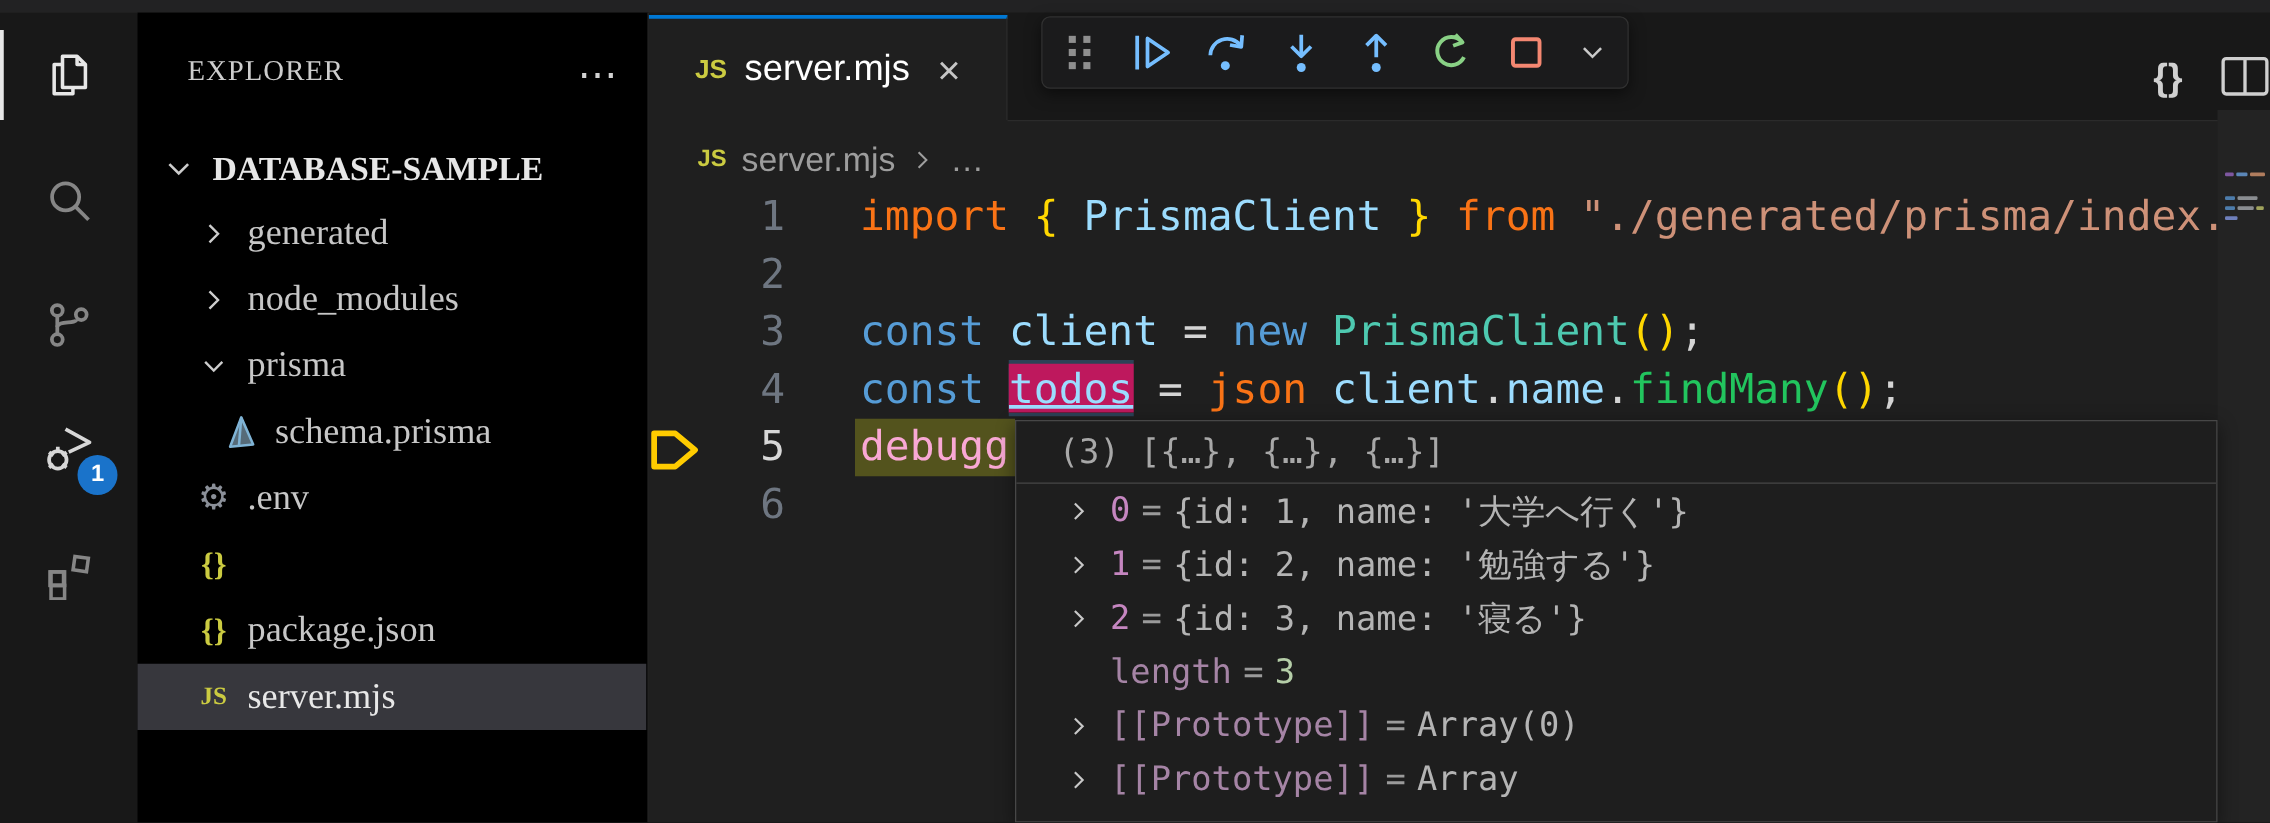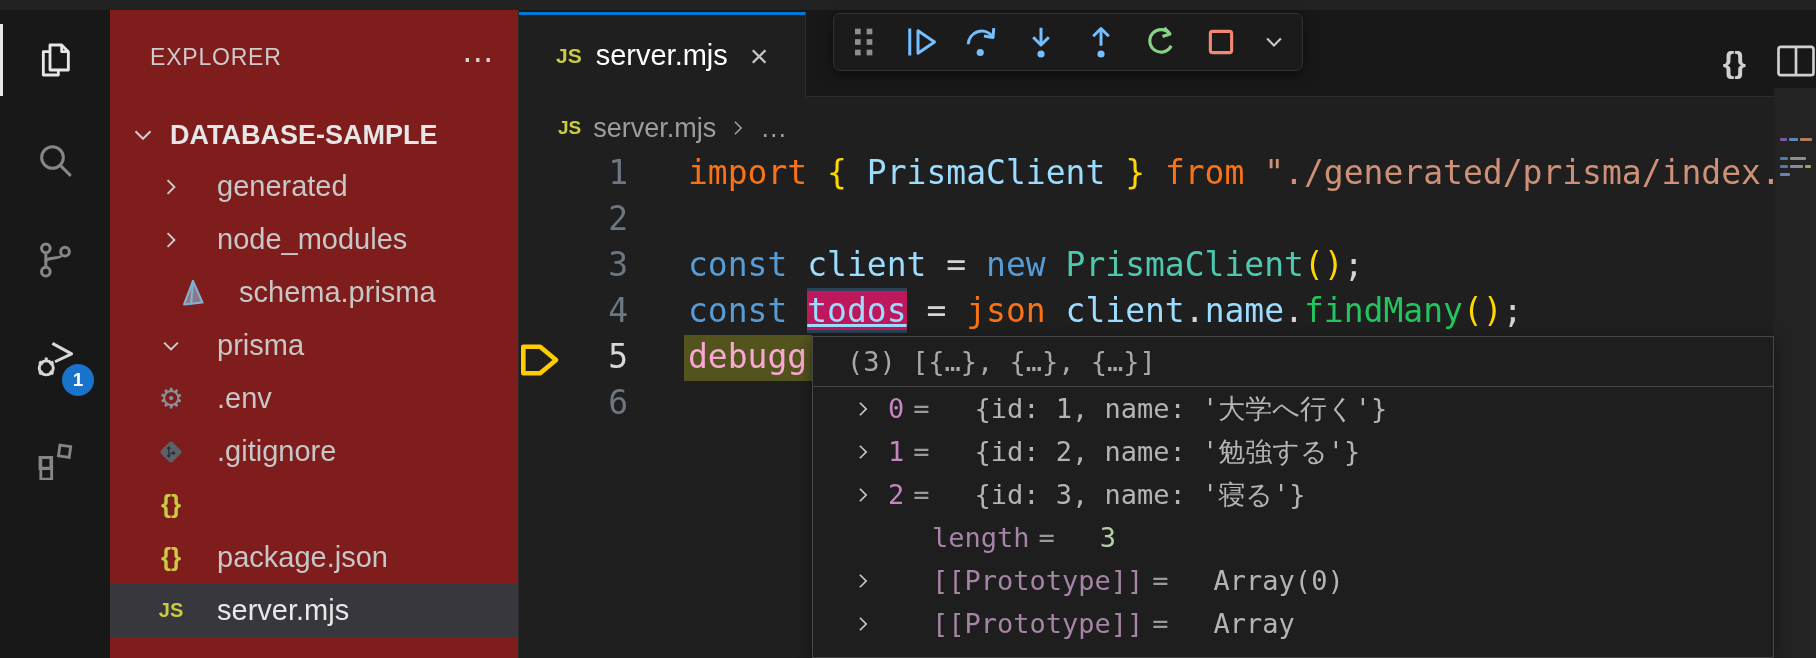--- a/index.html
+++ b/index.html
@@ -9,27 +9,27 @@
   .top-strip{position:absolute;left:0;top:0;width:1816px;height:10px;background:#222223;border-bottom:1px solid #2b2b2b;z-index:1;}
 
   
   .activity-bar{position:absolute;left:0;top:10px;bottom:0;width:110px;background:#181818;z-index:2;}
   .ab-item{position:relative;height:100px;display:flex;align-items:center;justify-content:center;cursor:pointer;}
   .ab-item svg{display:block;}
   .ab-item.active::before{content:"";position:absolute;left:0;top:14px;bottom:14px;width:3px;background:#e7e7e7;}
   .ab-badge{position:absolute;right:16px;bottom:14px;width:32px;height:32px;border-radius:50%;background:#1a73ca;color:#fff;font-size:19px;font-weight:bold;display:flex;align-items:center;justify-content:center;}
 
   
-  .sidebar{position:absolute;left:110px;top:10px;bottom:0;width:408px;background:#7f1d1d;border-right:1px solid #2b2b2b;z-index:2;}
+  .sidebar{position:absolute;left:110px;top:10px;bottom:0;width:408px;background:#000000;border-right:1px solid #2b2b2b;z-index:2;font-family:Liberation Serif, serif;}
   .sb-header{position:absolute;left:0;top:22px;right:0;height:50px;display:flex;align-items:center;padding-left:40px;}
   .sb-title{font-size:23px;letter-spacing:.8px;color:#cccccc;}
   .sb-more{position:absolute;right:22px;top:8px;font-size:32px;color:#d2d2d2;letter-spacing:2px;cursor:pointer;}
   .sb-root{position:absolute;left:0;top:100px;right:0;height:50px;display:flex;align-items:center;padding-left:16px;font-weight:bold;color:#e6e6e6;font-size:27px;cursor:pointer;}
   .tree{position:absolute;left:0;top:150px;right:1px;}
-  .trow{height:53px;display:flex;align-items:center;font-size:29px;color:#c7c7c7;cursor:pointer;padding-left:44px;gap:19px;}
+  .trow{height:53px;display:flex;align-items:center;font-size:29px;color:#c7c7c7;cursor:pointer;padding-left:44px;}
   .trow.nested{padding-left:66px;}
   .trow.selected{background:#37373d;color:#e8e8e8;}
   .tic{width:34px;height:34px;display:flex;align-items:center;justify-content:center;margin-right:10px;flex:0 0 34px;}
   .chev svg{display:block;}
   .js-badge{font-weight:bold;color:#cbcb41;font-size:20px;letter-spacing:0;}
   .braces-badge{color:#cbcb41;font-size:26px;font-weight:bold;}
   .gear-badge{color:#8a8f98;font-size:28px;line-height:1;}
 
   
   .editor{position:absolute;left:518px;top:10px;right:0;bottom:0;background:#1f1f1f;z-index:1;}
@@ -74,23 +74,23 @@
   .dtb-btn.chev{width:24px;}
 
   
   .popup{position:absolute;left:812px;top:336px;width:962px;height:322px;background:#1e1e1e;border:1px solid #474747;box-sizing:border-box;box-shadow:0 4px 14px rgba(0,0,0,.45);z-index:8;font-family:"DejaVu Sans Mono",monospace;overflow:hidden;}
   .pp-header{height:49px;line-height:49px;padding-left:34px;color:#a8a8a8;font-size:27px;border-bottom:1px solid #474747;white-space:pre;}
   .pp-row{height:43px;display:flex;align-items:center;padding-left:40px;font-size:27px;white-space:pre;cursor:pointer;}
   .pp-chev{width:35px;flex:0 0 35px;display:flex;align-items:center;}
   .pp-chev.hidden{visibility:hidden;}
   .pp-name{}
   .idx{color:#c586c0;}
-  .proto{color:#a584a5;margin-left:44px;}
+  .proto{color:#a584a5;}
   .pp-eq{color:#9a9a9a;margin:0 9px;}
-  .pp-val{color:#b4b4b4;margin-left:36px;}
+  .pp-val{color:#b4b4b4;}
   .pp-val.num{color:#b5cea8;}
 </style>
 </head>
 <body>
 
 <div class="top-strip"></div>
 
 <div class="activity-bar">
   <div class="ab-item active">
     <span>
@@ -165,52 +165,40 @@
       <span>generated</span>
     </div>
     <div class="trow">
       <span class="tic chev">
         <svg width="22" height="22" viewBox="0 0 16 16" fill="none" stroke="#cccccc" stroke-width="1.4">
             <path d="M5.5 3 l5 5 l-5 5"></path>
           </svg>
       </span>
       <span>node_modules</span>
     </div>
+    <div class="trow">
+      <span class="tic chev">
+        <svg width="22" height="22" viewBox="0 0 16 16" fill="none" stroke="#cccccc" stroke-width="1.4">
+            <path d="M3 5.5 l5 5 l5 -5"></path>
+          </svg>
+      </span>
+      <span>prisma</span>
+    </div>
     <div class="trow nested">
       <span class="tic">
         <svg width="26" height="28" viewBox="0 0 20 22" fill="none" stroke="#7fb3d5" stroke-width="1.6" stroke-linejoin="round">
           <path d="M10 1.5 L17.5 18.5 L3 20 Z" fill="#9cc3dd" fill-opacity="0.55"></path>
             <path d="M10 1.5 L8.5 20"></path>
         </svg>
       </span>
       <span>schema.prisma</span>
     </div>
     <div class="trow">
-      <span class="tic chev">
-        <svg width="22" height="22" viewBox="0 0 16 16" fill="none" stroke="#cccccc" stroke-width="1.4">
-            <path d="M3 5.5 l5 5 l5 -5"></path>
-          </svg>
-      </span>
-      <span>prisma</span>
-    </div>
-    <div class="trow">
       <span class="tic gear-badge">⚙</span>
       <span>.env</span>
-    </div>
-    <div class="trow">
-      <span class="tic">
-        <svg width="26" height="26" viewBox="0 0 24 24">
-            <rect x="4.5" y="4.5" width="15" height="15" rx="2.5" transform="rotate(45 12 12)" fill="#5b6069"></rect>
-            <circle cx="10" cy="8.5" r="1.5" fill="#2b2d31"></circle>
-            <circle cx="14.5" cy="13" r="1.5" fill="#2b2d31"></circle>
-            <circle cx="10" cy="15.5" r="1.5" fill="#2b2d31"></circle>
-            <path d="M10 10 v4 M10.8 13.6 c2 0 2.5 -0.8 3 -1.8" stroke="#2b2d31" stroke-width="1.1" fill="none"></path>
-          </svg>
-      </span>
-      <span>.gitignore</span>
     </div>
     <div class="trow">
       <span class="tic braces-badge">{}</span>
     </div>
     <div class="trow">
       <span class="tic braces-badge">{}</span>
       <span>package.json</span>
     </div>
     <div class="trow selected">
       <span class="tic js-badge">JS</span>

